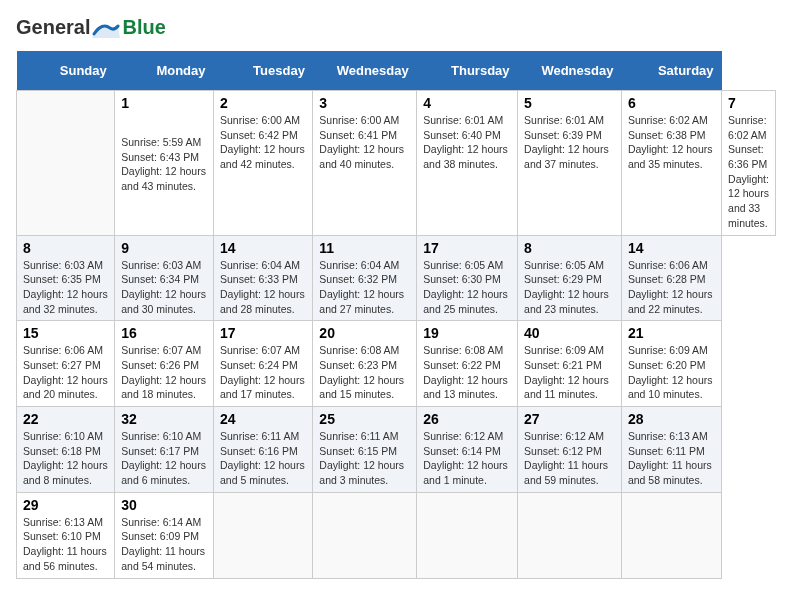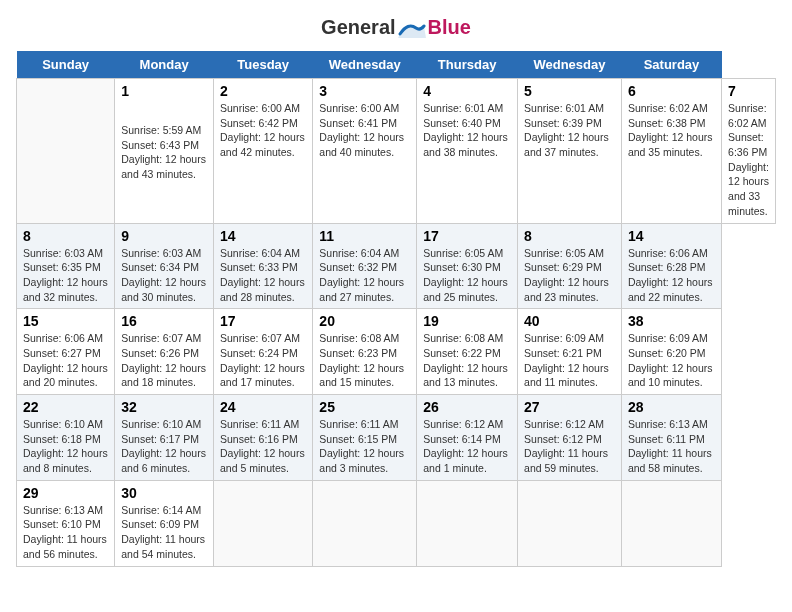--- a/index.html
+++ b/index.html
@@ -5,21 +5,21 @@
     * { box-sizing: border-box; margin: 0; padding: 0; }
     body {
       font-family: Arial, sans-serif;
       background: #fff;
       width: 792px;
       min-height: 612px;
       padding: 16px;
     }
     .header {
       display: flex;
-      justify-content: center;
+      justify-content: flex-start;
       align-items: flex-start;
       margin-bottom: 12px;
     }
     .logo {
       display: flex;
       flex-direction: column;
       align-items: flex-start;
     }
     .title-area {
       text-align: right;
@@ -34,22 +34,22 @@
       color: #333;
     }
     table {
       width: 100%;
       border-collapse: collapse;
       font-size: 11px;
     }
     thead tr th {
       background-color: #2a6db5;
       color: #fff;
-      text-align: center;
-      padding: 6px 8px;
+      text-align: right;
+      padding: 12px 8px;
       font-size: 13px;
       font-weight: bold;
     }
     tbody tr td {
       border: 1px solid #ccc;
       vertical-align: top;
       padding: 4px 6px;
       width: 14.28%;
       min-height: 80px;
     }
@@ -78,21 +78,21 @@
 <body>
 
 <div class="header">
   <div class="logo">
   <div style="display:flex;align-items:center;gap:2px;">
     <span style="font-size:20px;font-weight:bold;color:#333;">General</span>
     <svg width="28" height="20" viewBox="0 0 28 20">
       <path d="M2 16 Q10 4 18 10 Q22 13 26 8" stroke="#1a6bb5" stroke-width="3" fill="none" stroke-linecap="round"></path>
       <path d="M2 16 Q10 4 18 10 Q22 13 26 8 L28 20 L0 20 Z" fill="#1a6bb5" opacity="0.15"></path>
     </svg>
-    <span style="font-size:20px;font-weight:bold;color:#be185d;">Blue</span>
+    <span style="font-size:20px;font-weight:bold;color:#15803d;">Blue</span>
   </div>
 </div>
   <div class="title-area">
     <div class="month-title"></div>
     <div class="location"></div>
   </div>
 </div>
 
 <table>
   <thead>
@@ -247,21 +247,21 @@
 and 13 minutes.</div>
         </td>
         <td>
           <span class="day-number">40</span>
           <div class="day-info" style="white-space: pre-line;">Sunrise: 6:09 AM
 Sunset: 6:21 PM
 Daylight: 12 hours
 and 11 minutes.</div>
         </td>
         <td>
-          <span class="day-number">38</span>
+          <span class="day-number">21</span>
           <div class="day-info" style="white-space: pre-line;">Sunrise: 6:09 AM
 Sunset: 6:20 PM
 Daylight: 12 hours
 and 10 minutes.</div>
         </td>
       </tr>
       <tr>
         <td>
           <span class="day-number">22</span>
           <div class="day-info" style="white-space: pre-line;">Sunrise: 6:10 AM

